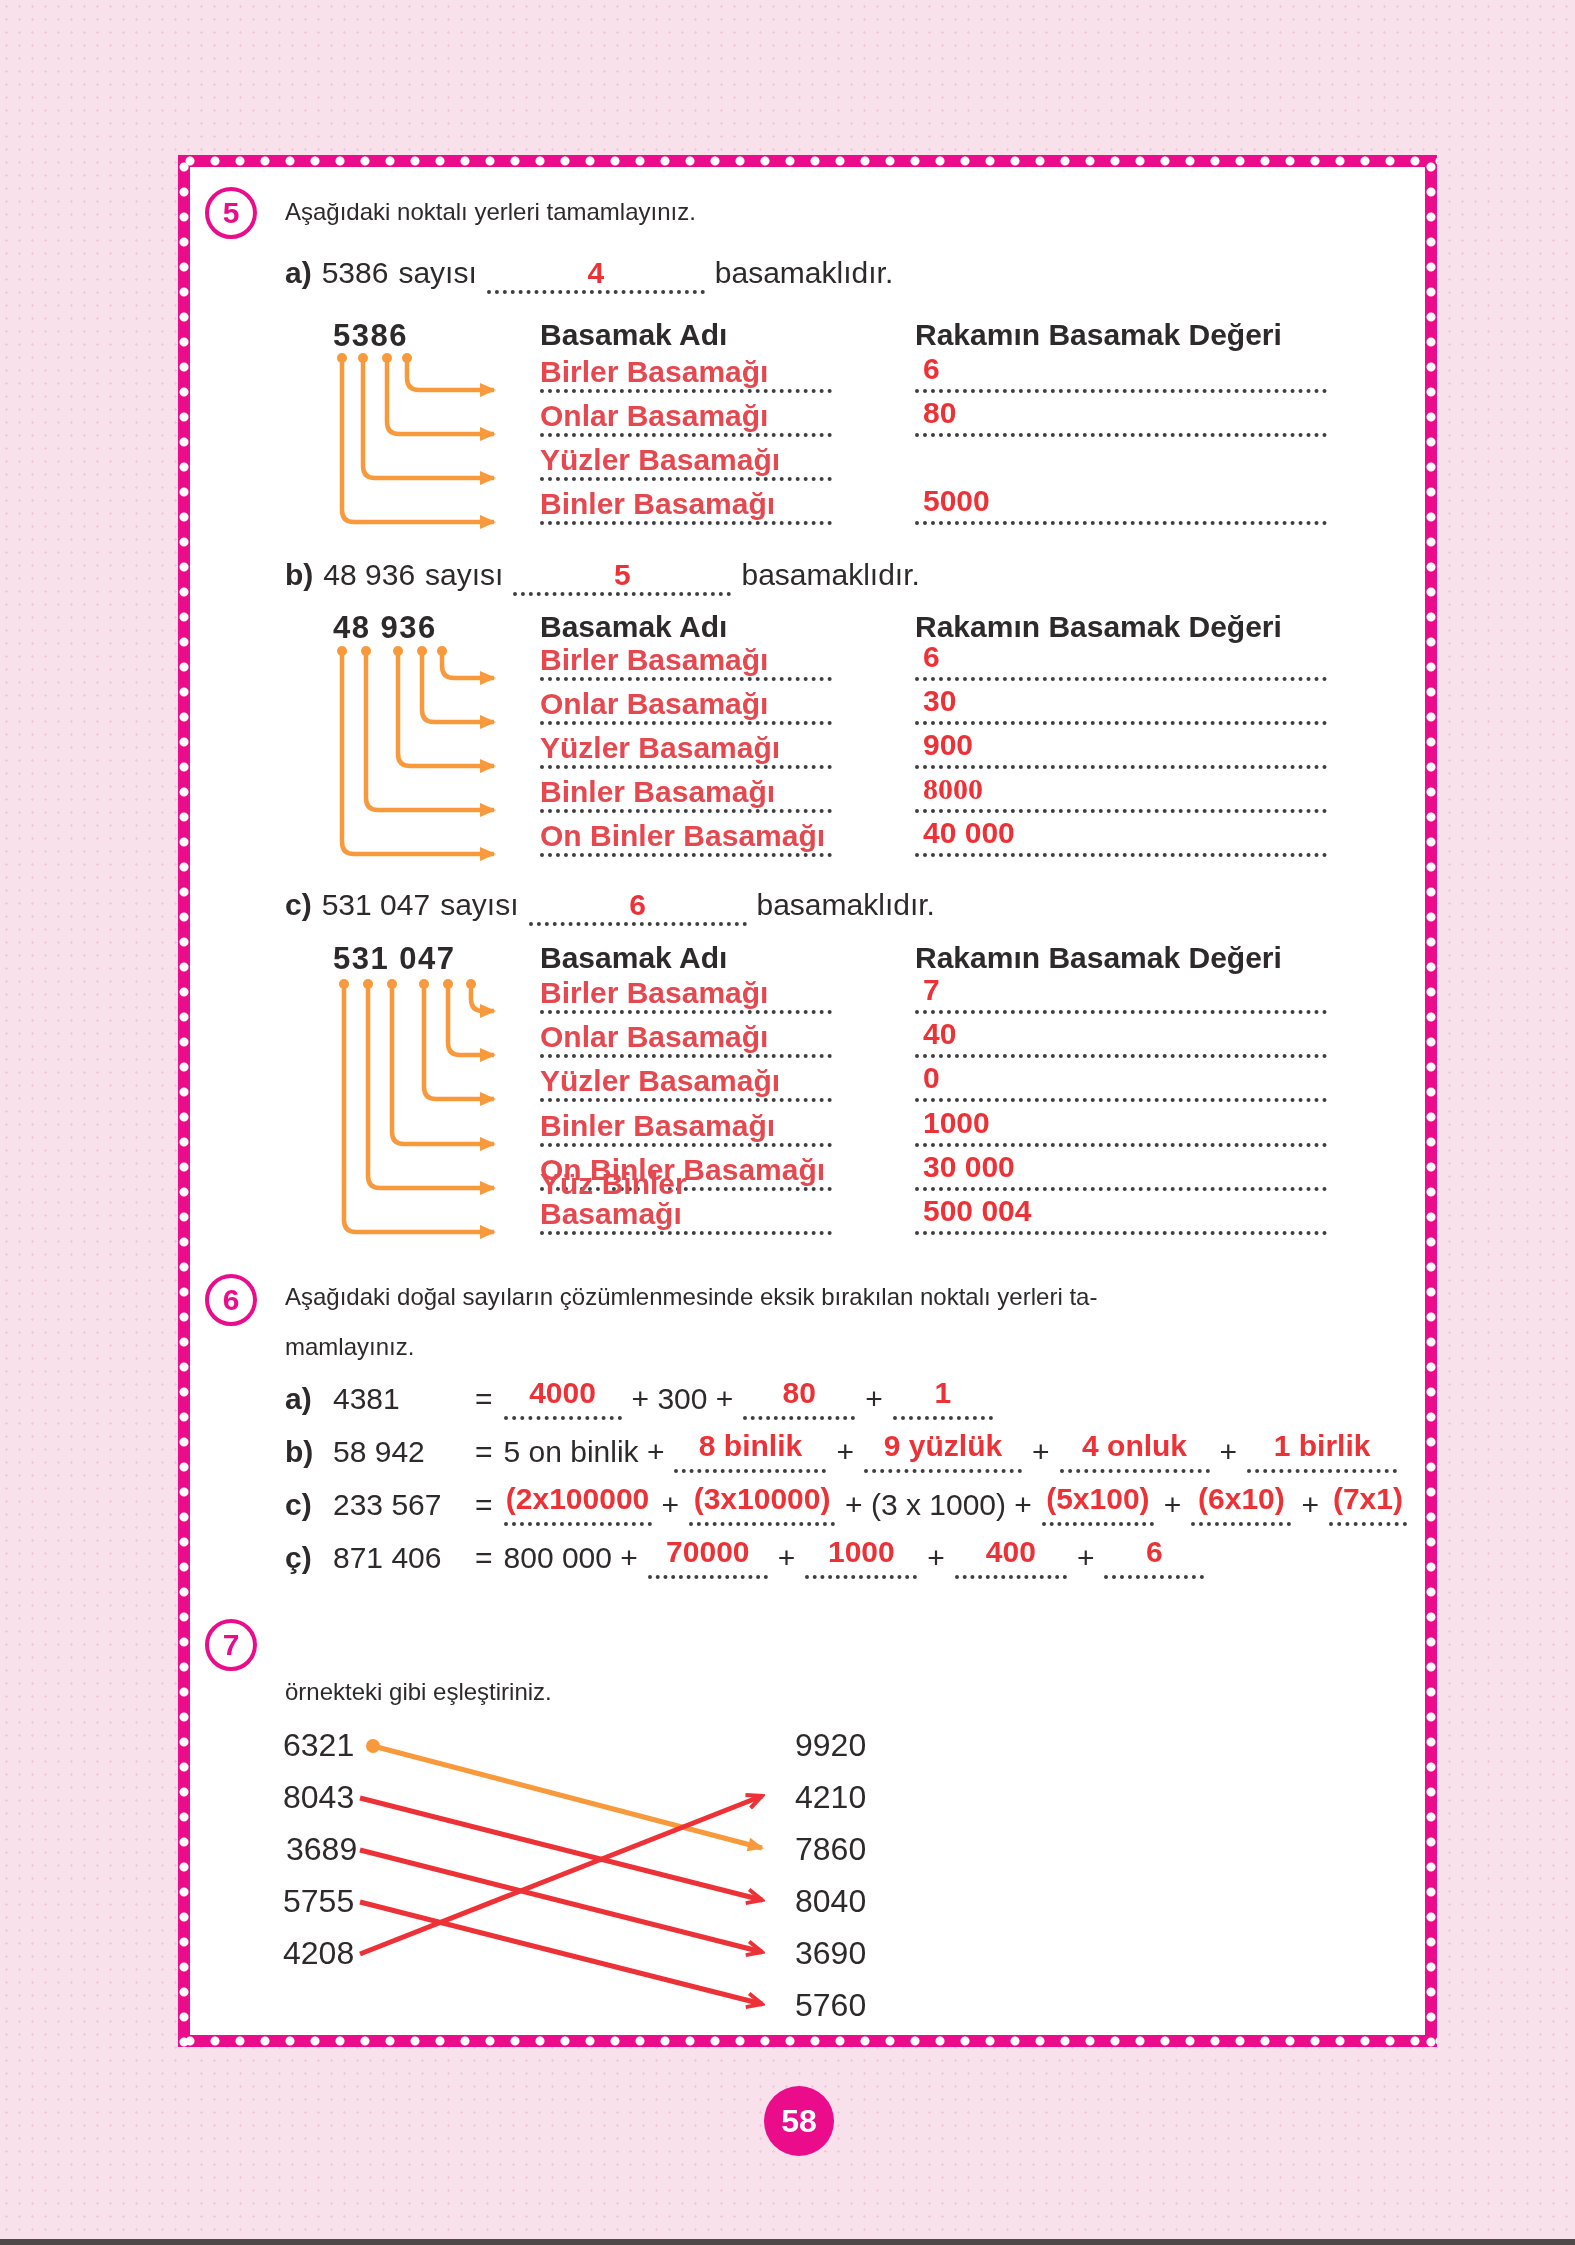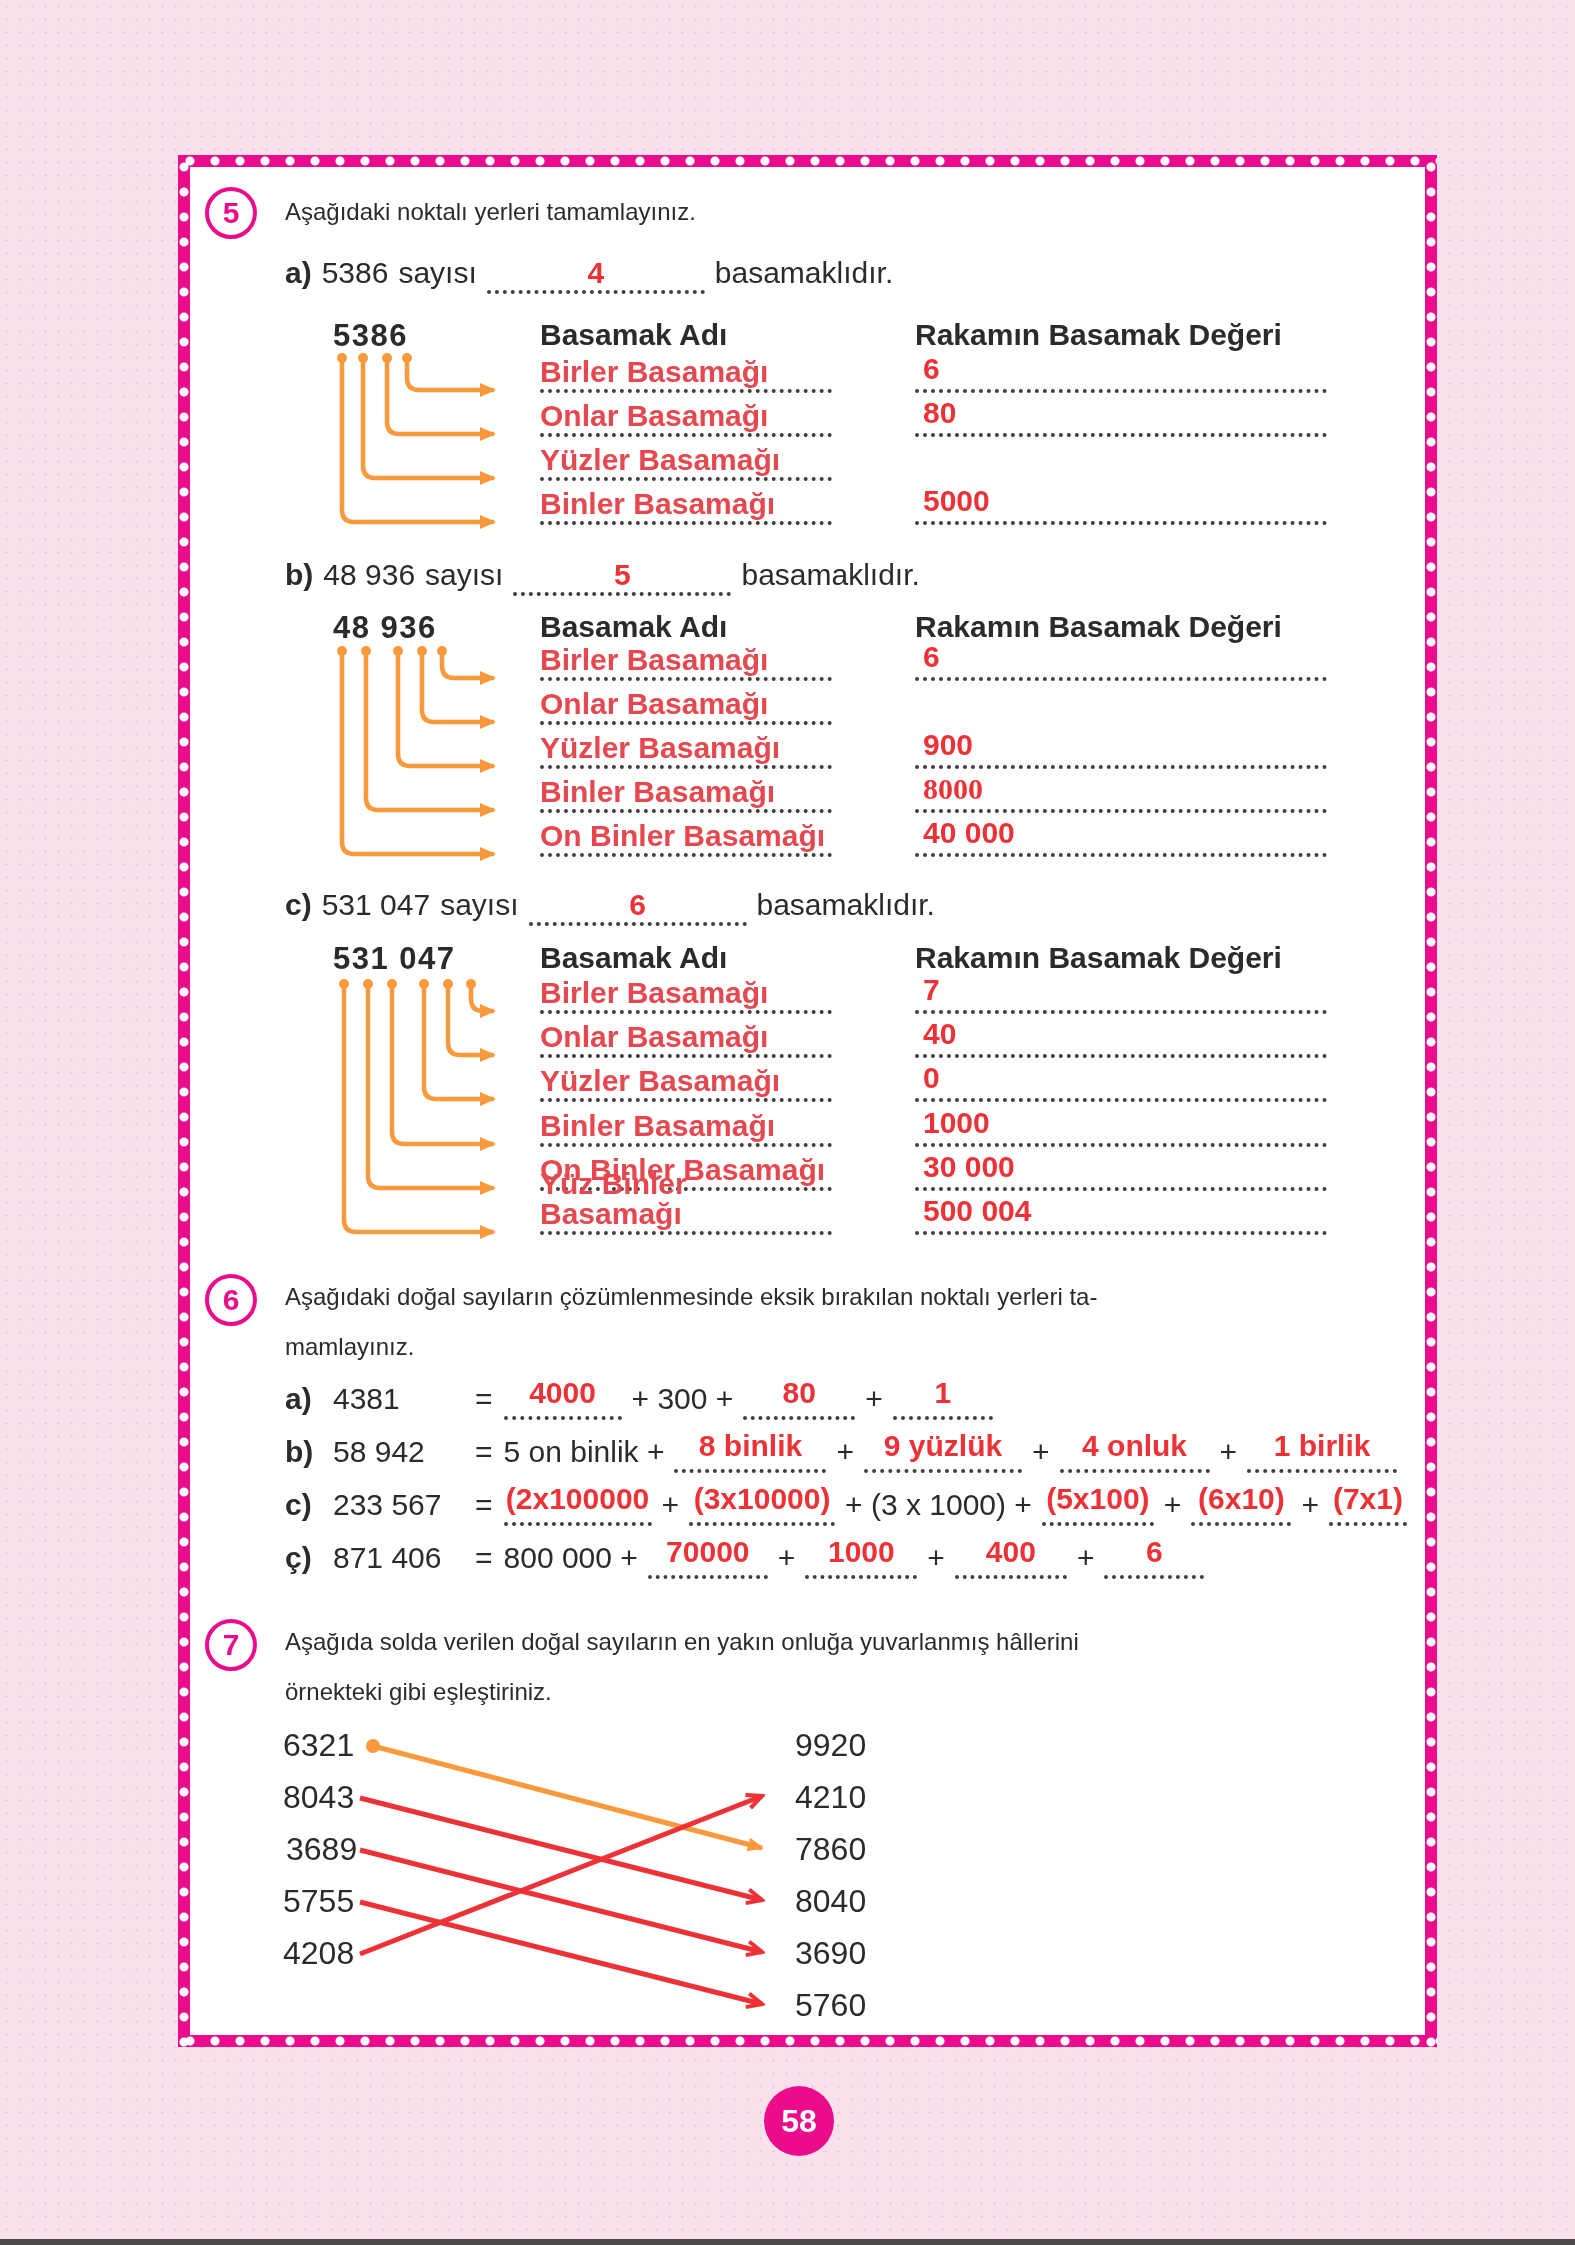--- a/index.html
+++ b/index.html
@@ -130,20 +130,23 @@
     </div>
   <div class="prow name" style="top:769px;">
       <span class="rlabel">Binler Basamağı</span>
     </div>
   <div class="prow name" style="top:813px;">
       <span class="rlabel">On Binler Basamağı</span>
     </div>
   <div class="prow val" style="top:637px;">
       <span class="rval">6</span>
     </div>
+  <div class="prow val" style="top:681px;">
+      <span class="rval">30</span>
+    </div>
   <div class="prow val" style="top:725px;">
       <span class="rval">900</span>
     </div>
   <div class="prow val" style="top:769px;font-family:Liberation Serif, serif;">
       <span class="rval">8000</span>
     </div>
   <div class="prow val" style="top:813px;">
       <span class="rval">40 000</span>
     </div>
 
@@ -251,21 +254,20 @@
     <span class="blank term" style="width:112px;"><span class="ans raised">1000</span></span>
     <span class="term">+</span>
     <span class="blank term" style="width:112px;"><span class="ans raised">400</span></span>
     <span class="term">+</span>
     <span class="blank term" style="width:100px;"><span class="ans raised">6</span></span>
   </div>
 
   <div class="badge" style="left:205px; top:1619px;">
     <span>7</span>
   </div>
-  <div class="abs t" style="left:285px; top:1628px; width:1118px; text-align:justify;">Aşağıda solda verilen doğal sayıların en yakın onluğa yuvarlanmış hâllerini</div>
   <div class="abs t" style="left:285px; top:1678px;">örnekteki gibi eşleştiriniz.</div>
 
   <div class="mnum" style="left:283px; top:1727px;">6321</div>
   <div class="mnum" style="left:283px; top:1779px;">8043</div>
   <div class="mnum" style="left:286px; top:1831px;text-align:right;">3689</div>
   <div class="mnum" style="left:283px; top:1883px;">5755</div>
   <div class="mnum" style="left:283px; top:1935px;">4208</div>
 
   <div class="mnum" style="left:795px; top:1727px;">9920</div>
   <div class="mnum" style="left:795px; top:1779px;">4210</div>

